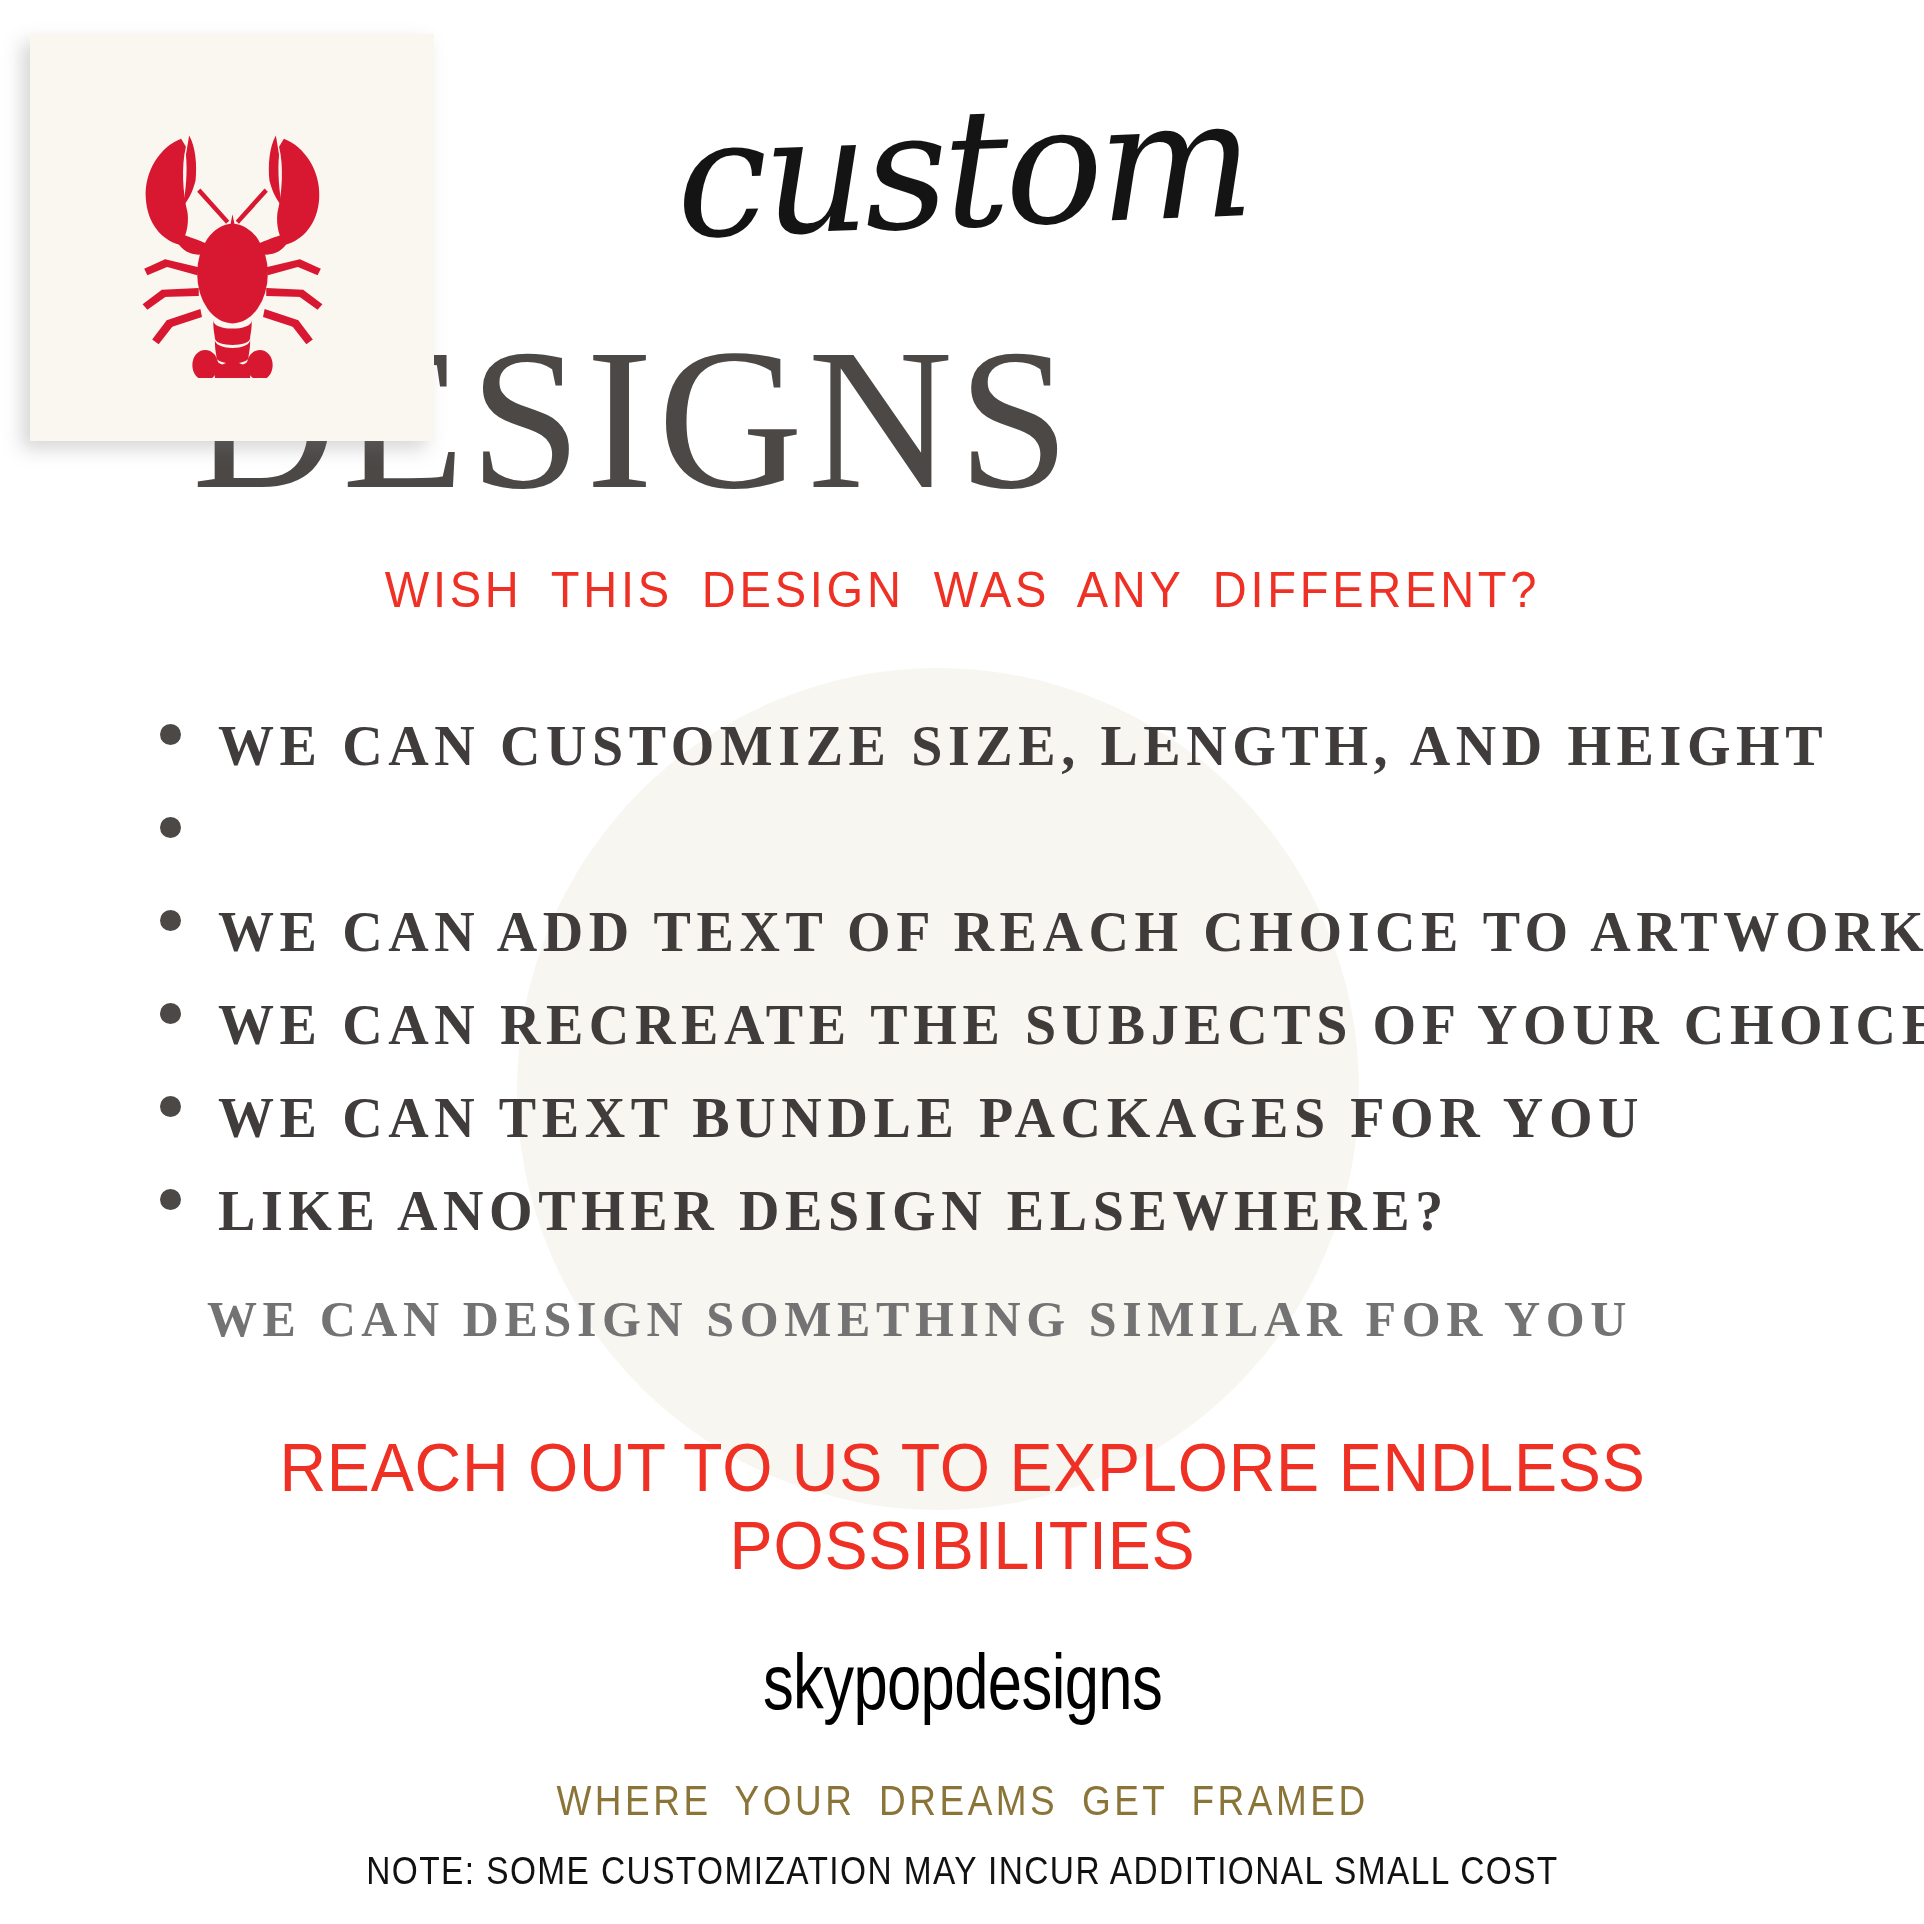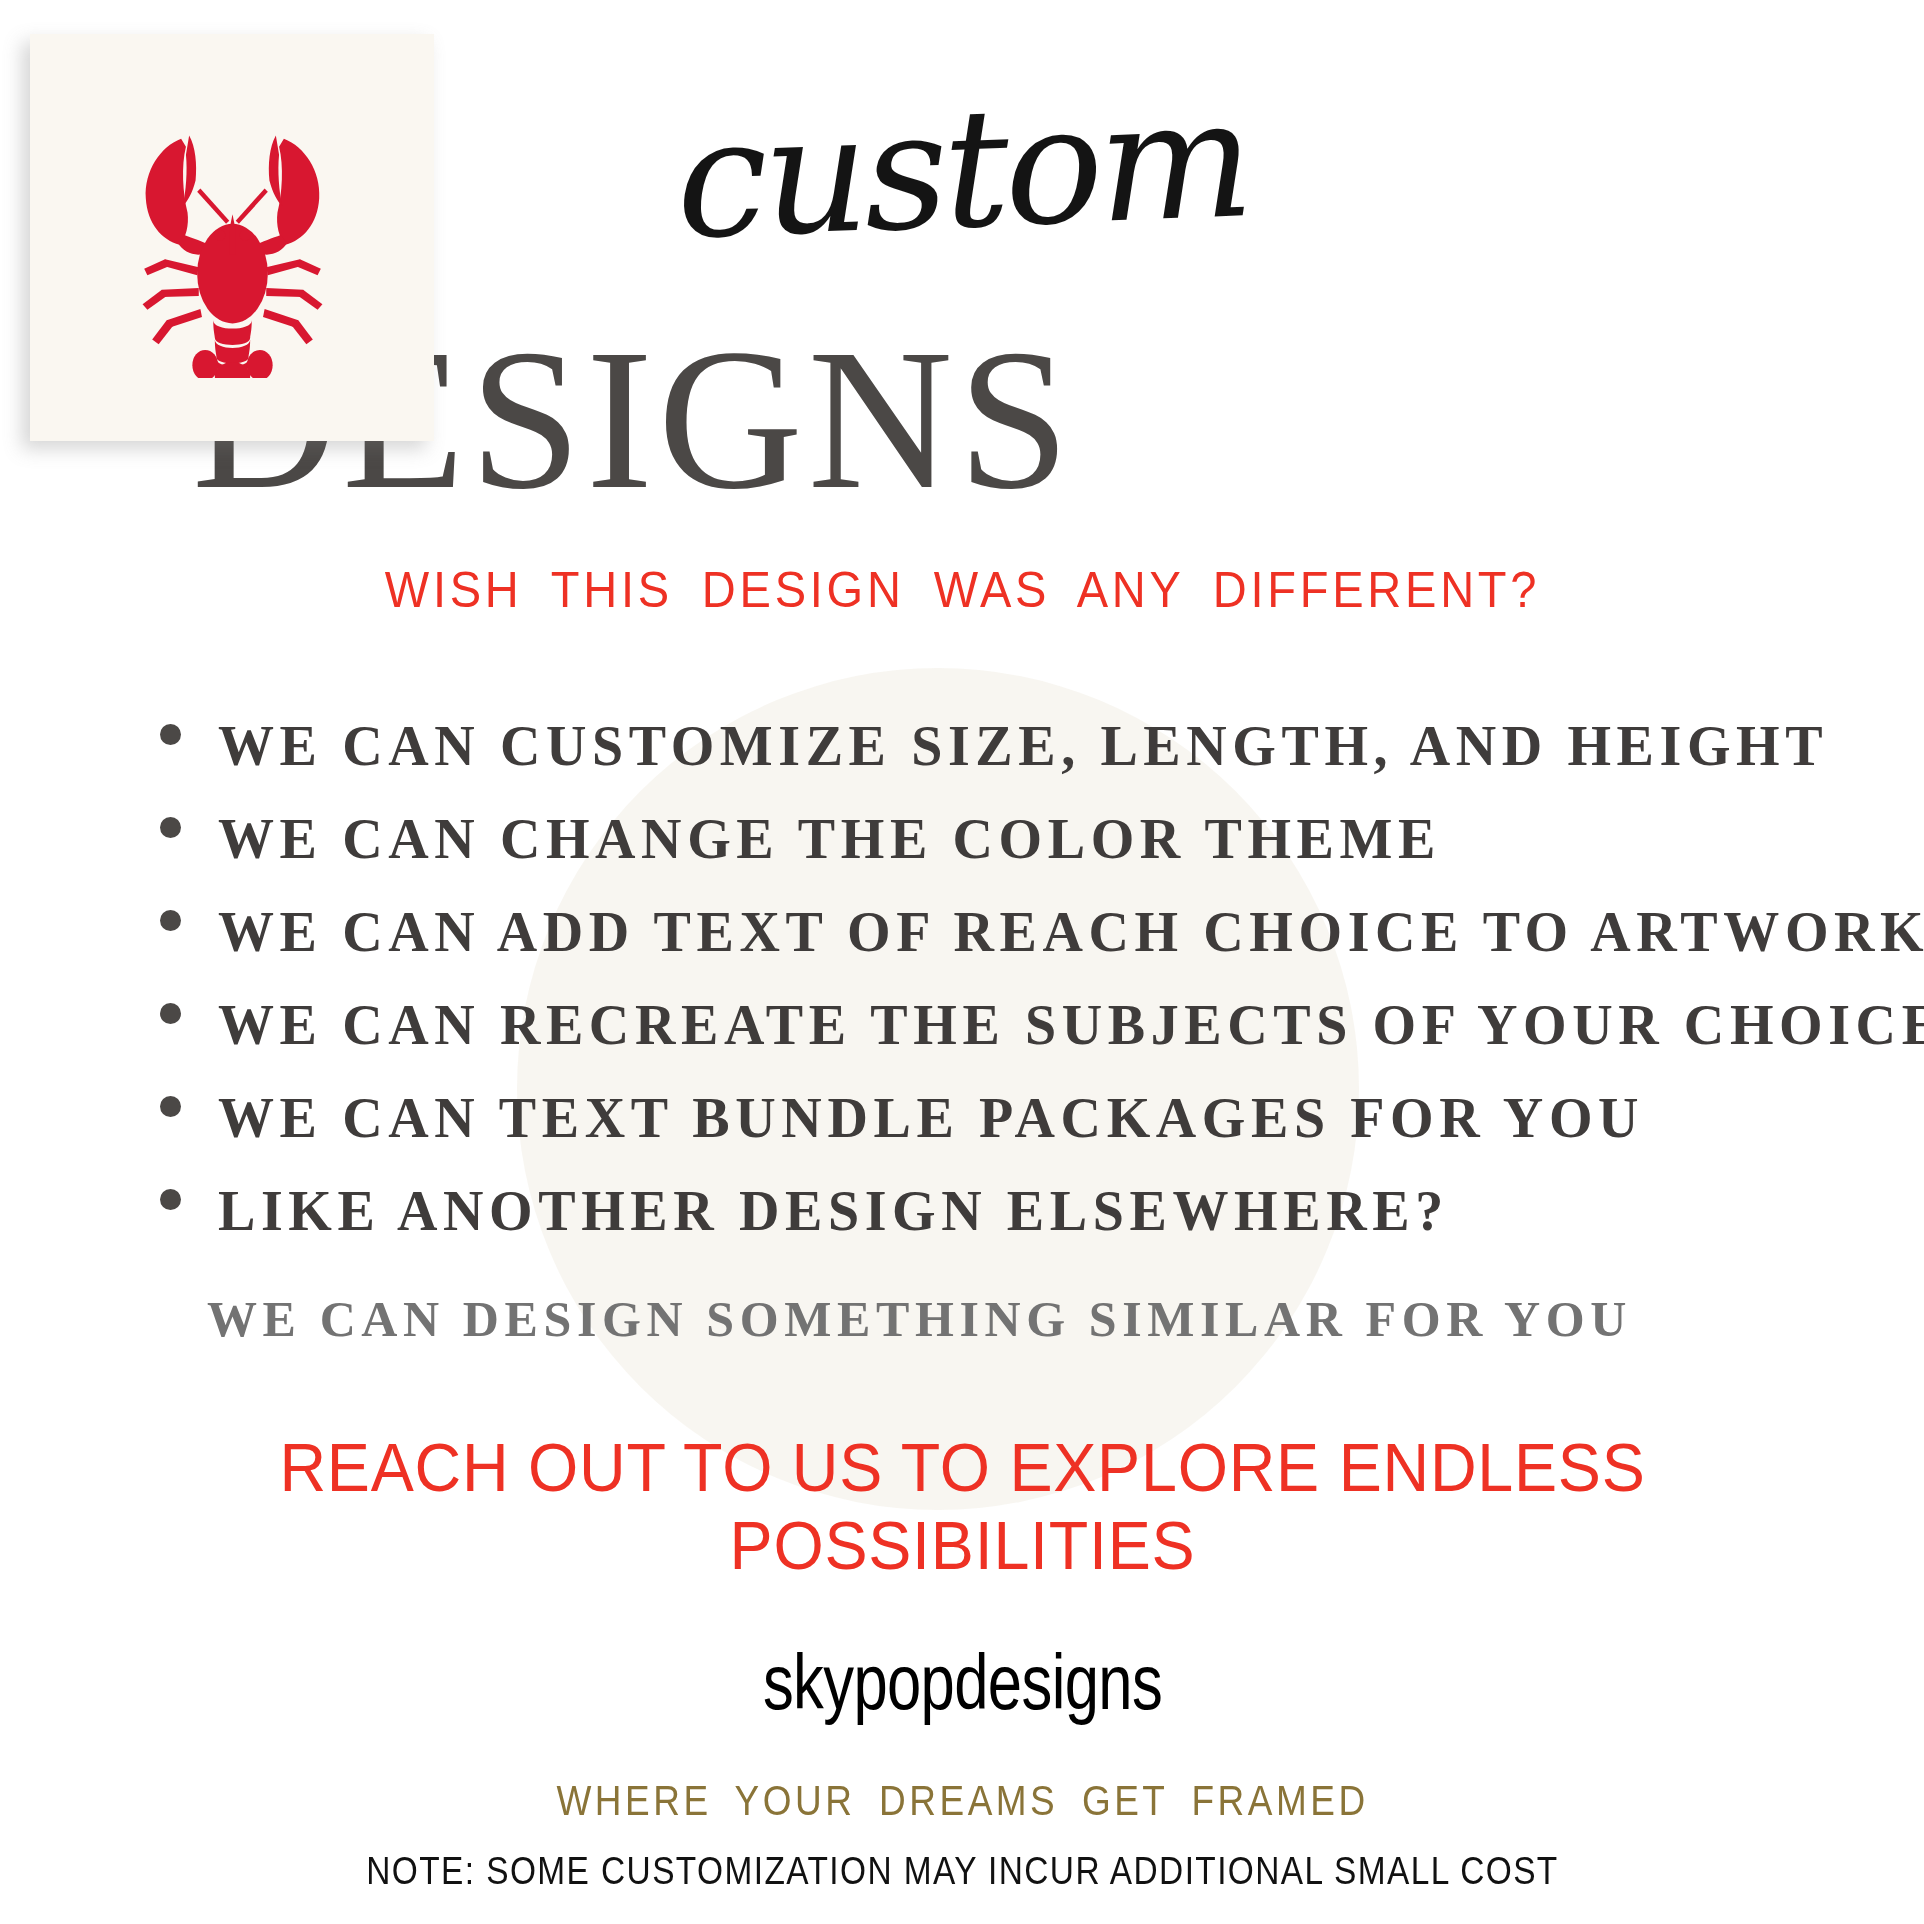--- a/index.html
+++ b/index.html
@@ -273,21 +273,20 @@
 
   <div class="red-question">WISH  THIS  DESIGN  WAS ANY DIFFERENT?</div>
 
   <ul class="bullet-list">
     <li class="bullet-item">
       <span class="bullet-dot"></span>
       <span class="bullet-text">WE CAN CUSTOMIZE SIZE, LENGTH, AND HEIGHT</span>
     </li>
     <li class="bullet-item">
       <span class="bullet-dot"></span>
-      <span class="bullet-text">WE CAN CHANGE THE COLOR THEME</span>
     </li>
     <li class="bullet-item">
       <span class="bullet-dot"></span>
       <span class="bullet-text">WE CAN ADD TEXT OF REACH CHOICE TO ARTWORK</span>
     </li>
     <li class="bullet-item">
       <span class="bullet-dot"></span>
       <span class="bullet-text">WE CAN RECREATE THE SUBJECTS OF YOUR CHOICE</span>
     </li>
     <li class="bullet-item">

